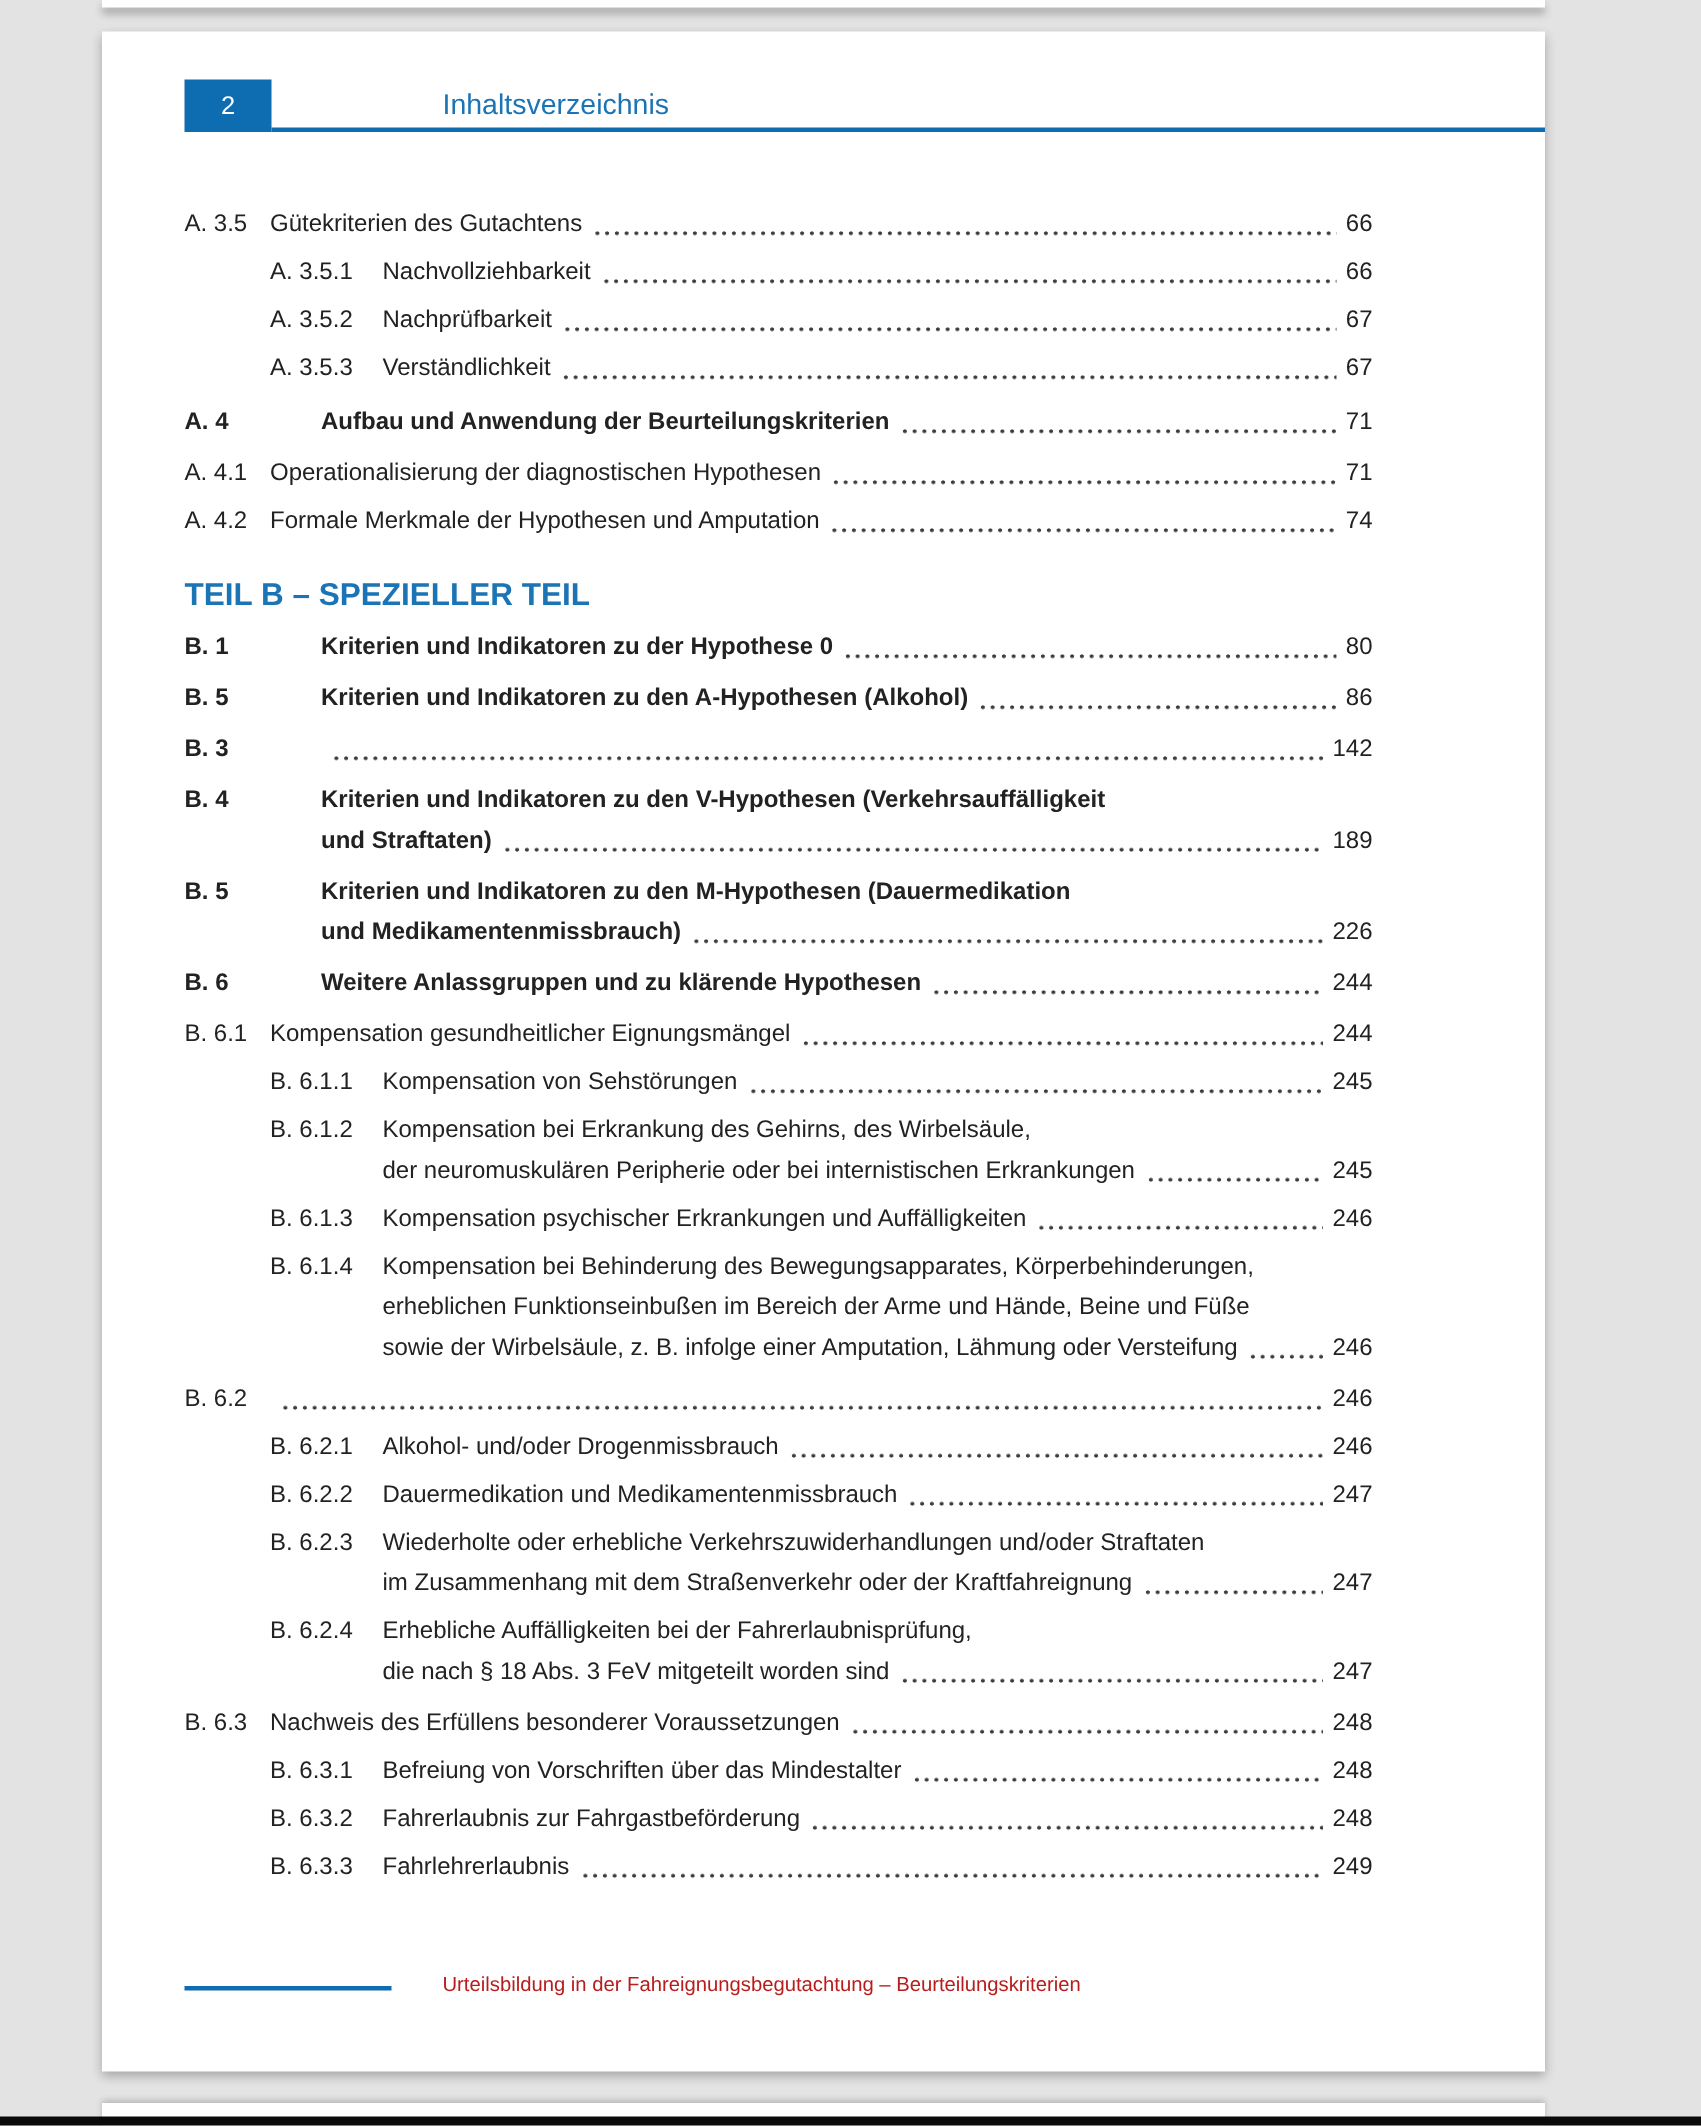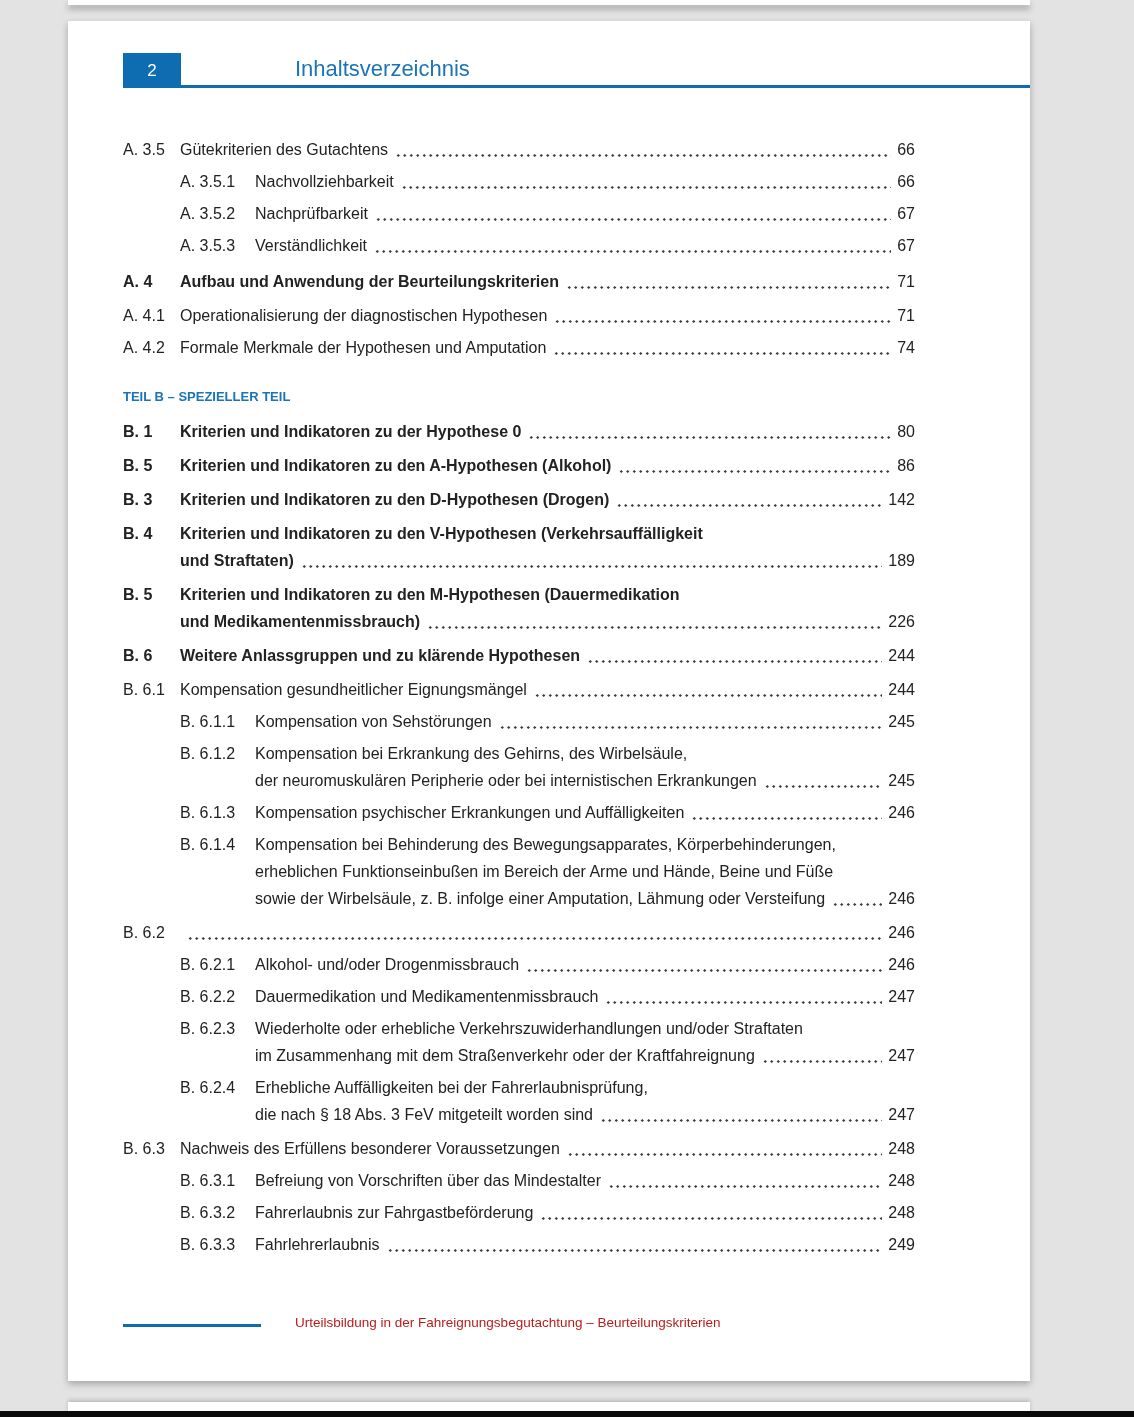--- a/index.html
+++ b/index.html
@@ -28,43 +28,43 @@
     position:absolute; left:55px; top:0; width:58px; height:35px;
     background:#0e6cb0; color:#ffffff;
     font-size:17px; line-height:35px; text-align:center;
   }
   .header-rule {
     position:absolute; left:113px; right:0; bottom:0; height:3px;
     background:#0e6cb0;
   }
   .header-title {
     position:absolute; left:227px; bottom:6px;
-    color:#1b74b6; font-size:22px;
+    color:#1b74b6; font-size:19px;
   }
   
   .toc { position:absolute; left:55px; right:115px; top:115px; }
   .entry { display:flex; line-height:27px; font-size:16px; margin-bottom:5px; }
-  .entry.bold { font-weight:bold; }
+  .entry.bold { font-weight:bold;gap:34px; }
   .entry.gap { margin-top:7px; }
   .entry.gap-lg { margin-top:9px; }
   .entry .num { flex:0 0 57px; }
   .entry.lvl2 { padding-left:57px; }
   .entry.lvl2 .num { flex:0 0 75px; }
   .entry .body { flex:1; min-width:0; }
   .line { display:block; }
   .lastline { display:flex; }
   .leader { flex:1; align-self:stretch; position:relative; min-width:18px; }
   .leader::after {
     content:""; position:absolute; left:7px; right:6px; bottom:6px; height:3px;
     background-image:radial-gradient(circle, #3c3c3c 1.1px, rgba(0,0,0,0) 1.4px);
     background-size:6.5px 3px; background-position:left center; background-repeat:repeat-x;
   }
   .pg { white-space:nowrap; font-weight:normal; }
   .toc-heading {
-    color:#1b74b6; font-weight:bold; font-size:13px; line-height:27px;
+    color:#1b74b6; font-weight:bold; font-size:21px; line-height:27px;
     margin-top:22px; margin-bottom:8px;
   }
   
   .footer { position:absolute; left:55px; right:115px; bottom:48px; height:18px; }
   .footer-rule { position:absolute; left:0; top:9px; width:138px; height:3px; background:#0e6cb0; }
   .footer-text { position:absolute; left:172px; top:0; font-size:13.5px; color:#b91c1c; }
   
   .next-page-edge {
     position:absolute; left:68px; top:1402px; width:962px; height:15px;
     background:#ffffff;
@@ -176,21 +176,20 @@
             <span class="txt">Kriterien und Indikatoren zu den A-Hypothesen (Alkohol)</span>
             <span class="leader"></span>
             <span class="pg">86</span>
           </span>
         </span>
       </div>
       <div class="entry lvl1 bold gap">
         <span class="num">B. 3</span>
         <span class="body">
           <span class="lastline">
-            <span class="txt">Kriterien und Indikatoren zu den D-Hypothesen (Drogen)</span>
             <span class="leader"></span>
             <span class="pg">142</span>
           </span>
         </span>
       </div>
       <div class="entry lvl1 bold gap">
         <span class="num">B. 4</span>
         <span class="body">
           <span class="line">Kriterien und Indikatoren zu den V-Hypothesen (Verkehrsauffälligkeit</span>
           <span class="lastline">

